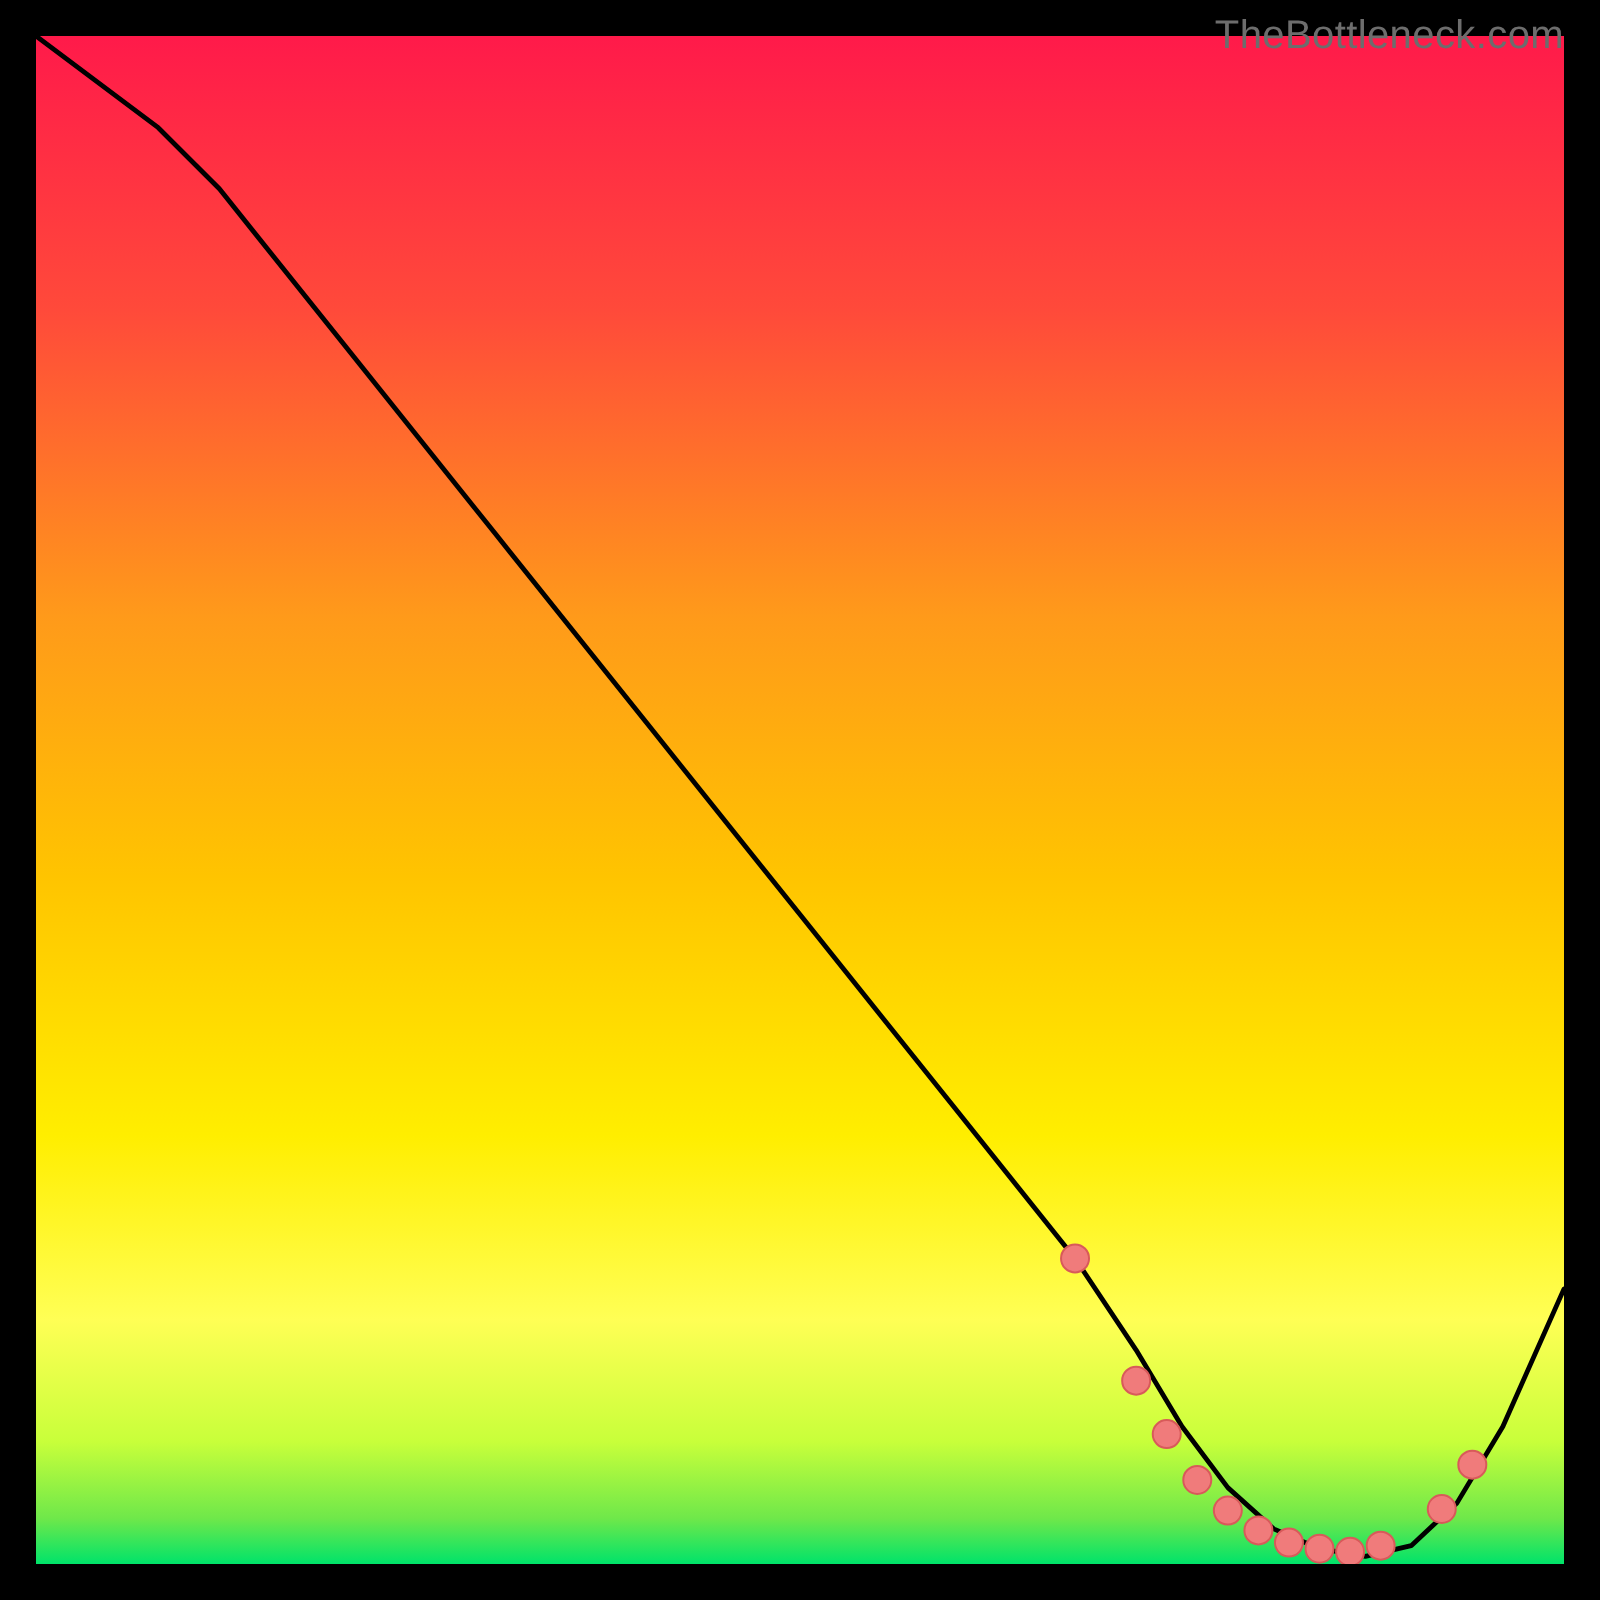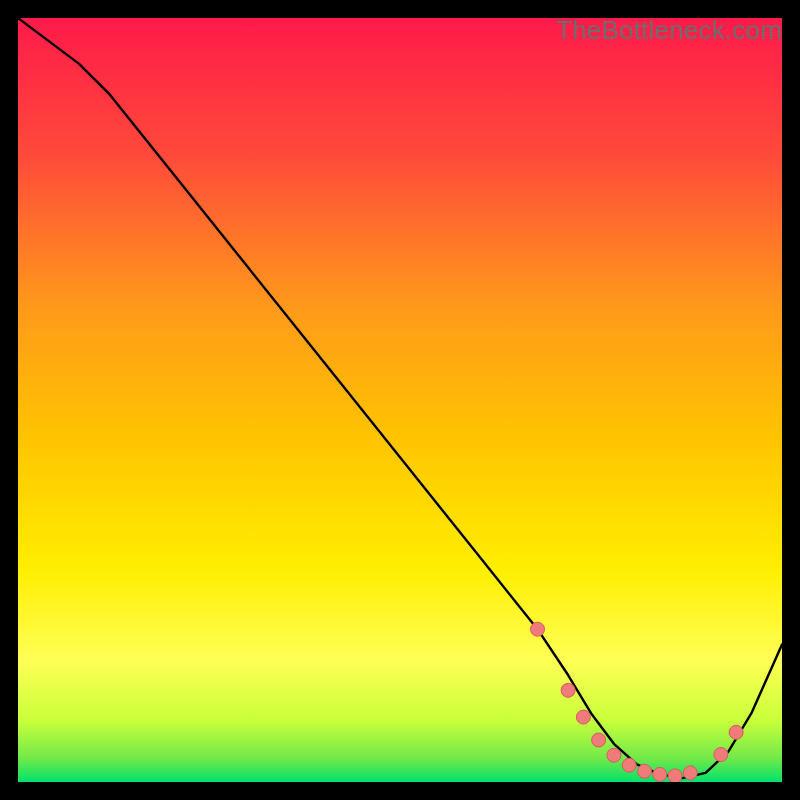--- a/index.html
+++ b/index.html
@@ -17,24 +17,24 @@
     top: 18px;
     width: 764px;
     height: 764px;
     background: #000;
   }
   .attribution {
     position: absolute;
     top: 0;
     right: 18px;
     color: #6d6d6d;
-    font-size: 26px;
+    font-size: 20px;
     letter-spacing: 0.2px;
     line-height: 20px;
-    padding-top: 20px;
+    padding-top: 8px;
     z-index: 10;
   }
   .plot {
     position: absolute;
     left: 18px;
     top: 18px;
     width: 764px;
     height: 764px;
   }
   svg { display: block; }

